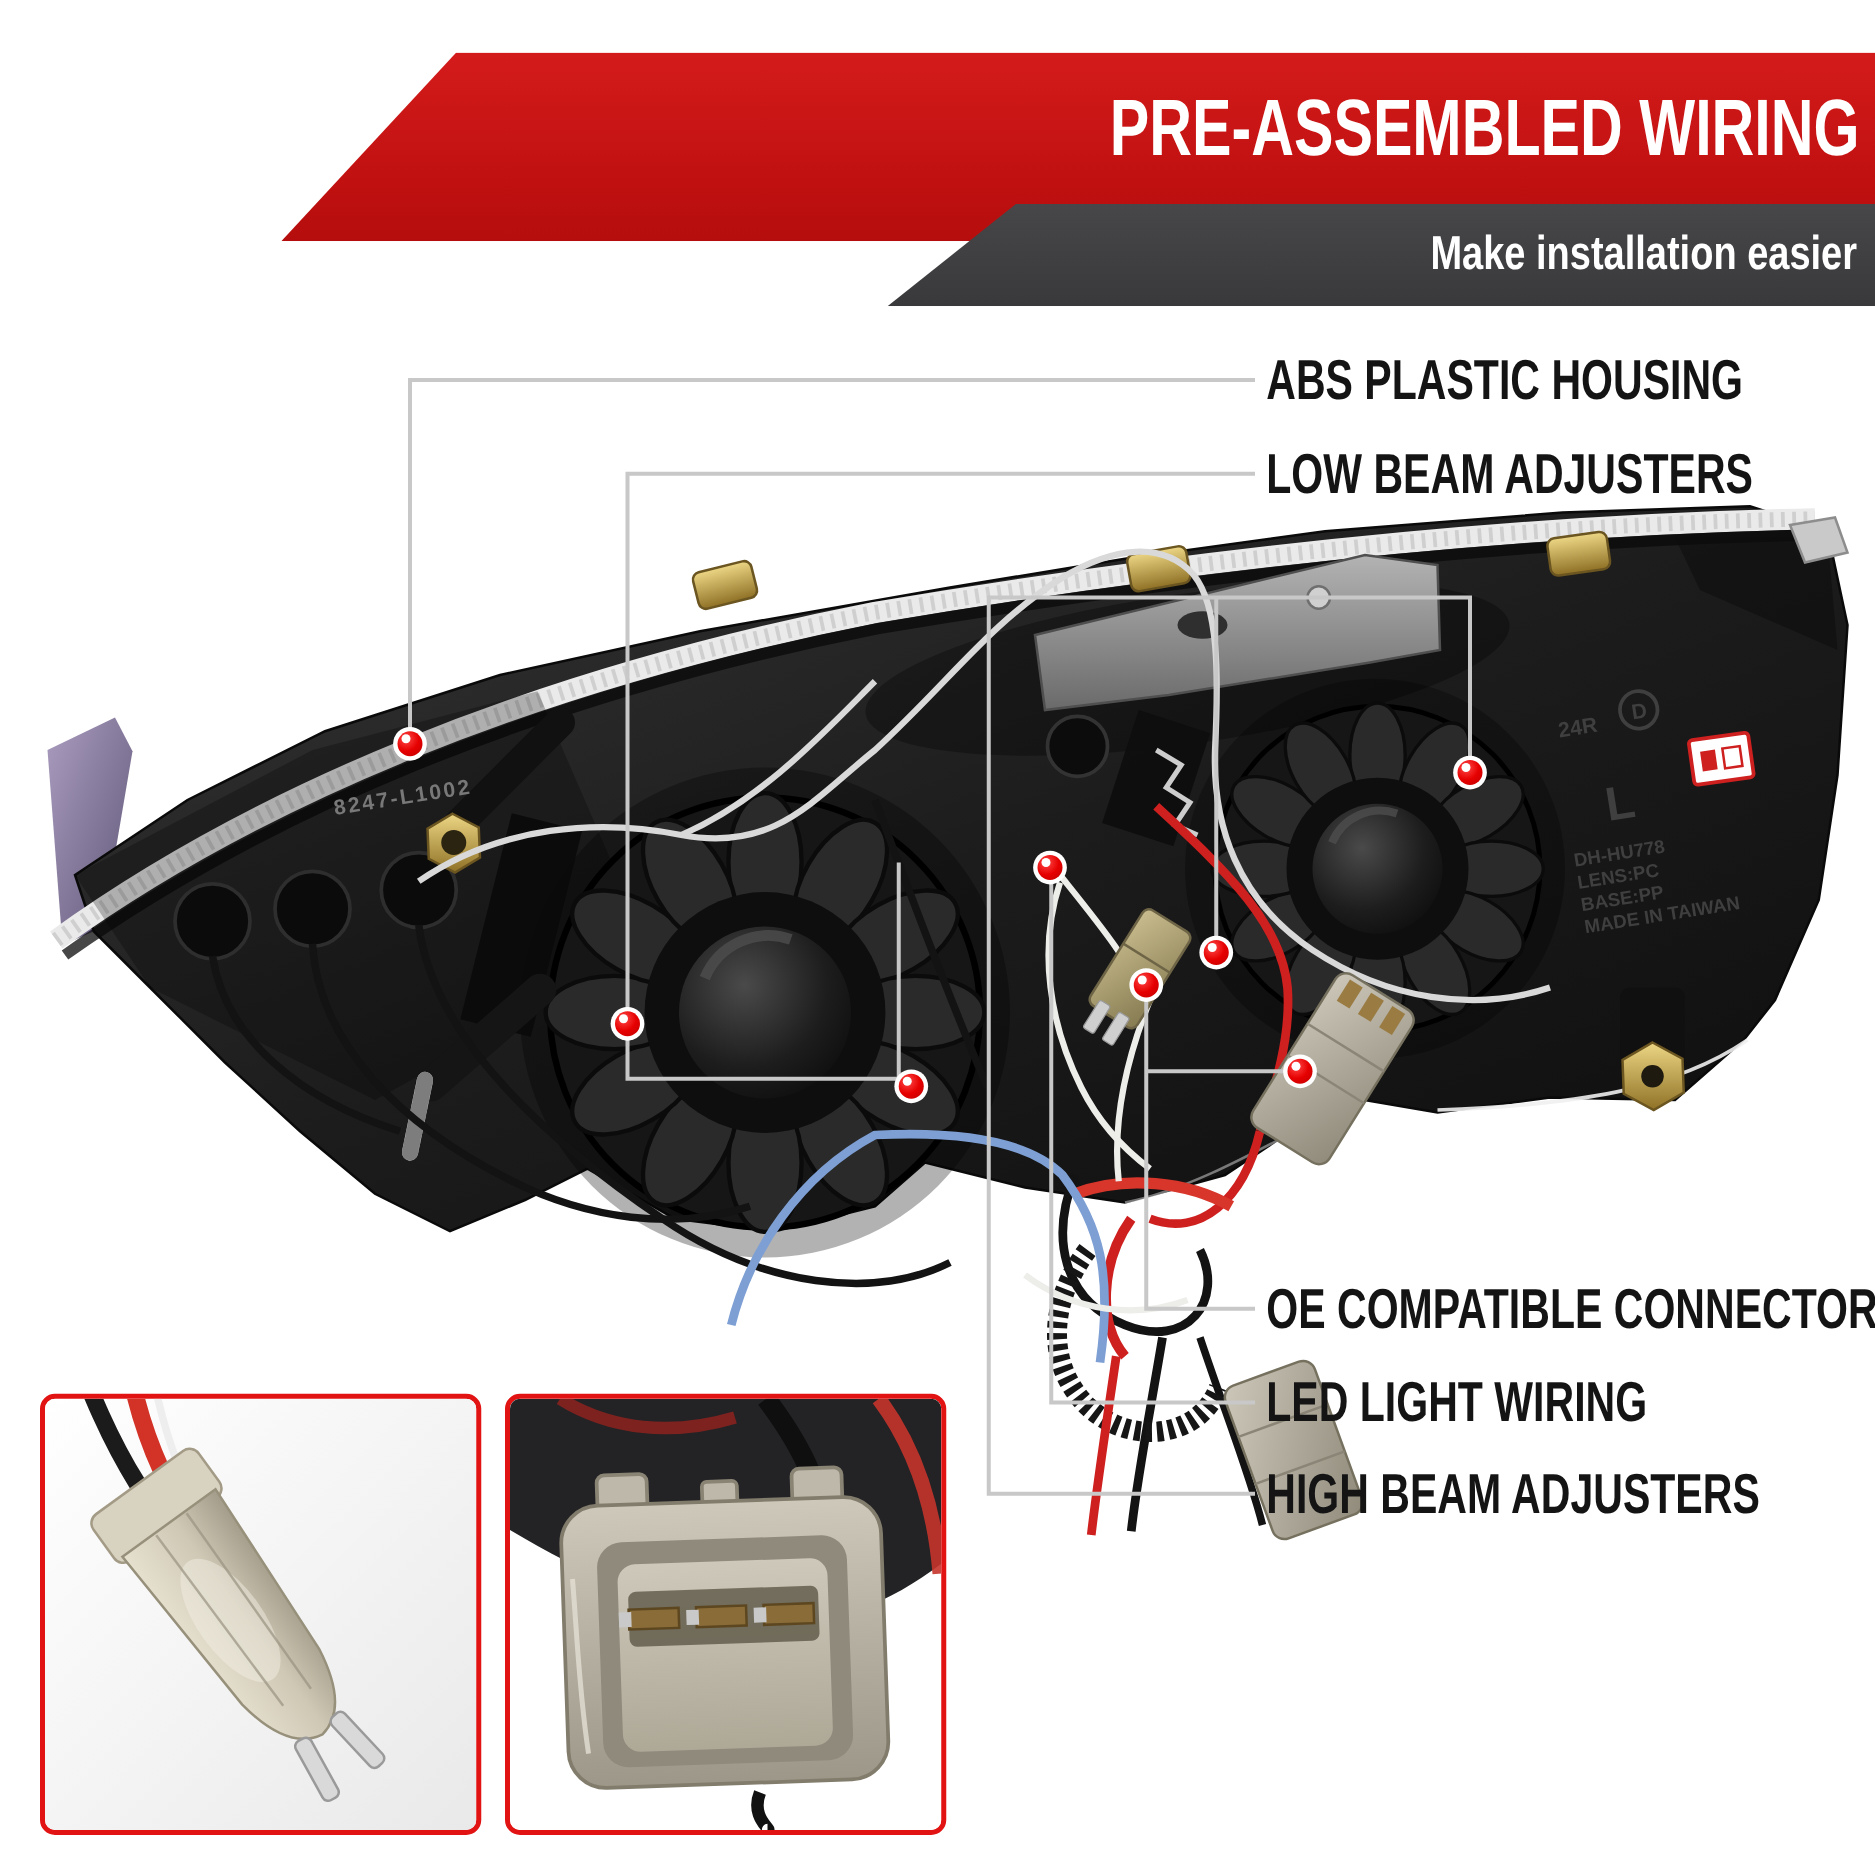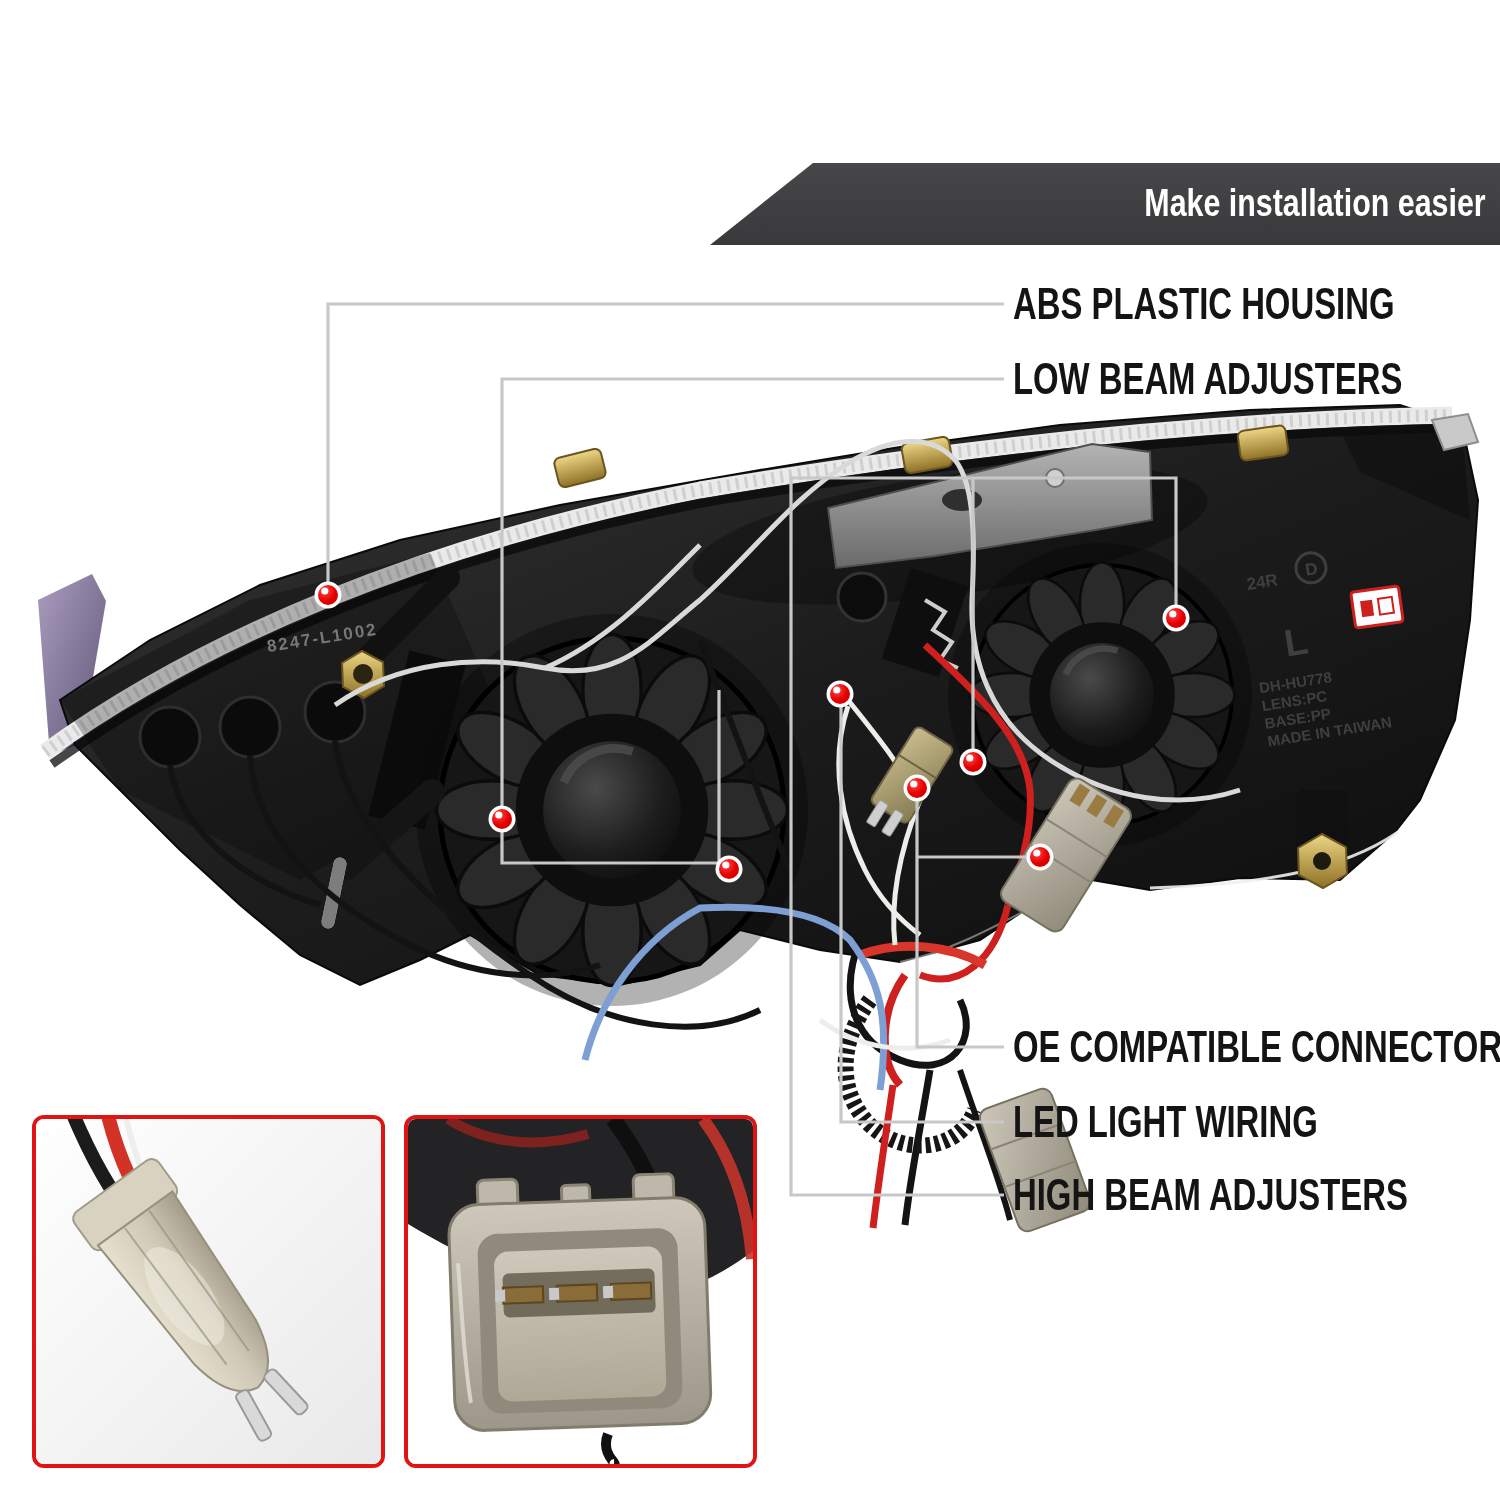--- a/index.html
+++ b/index.html
@@ -244,20 +244,23 @@
       <use href="#dotdef" transform="translate(502,819)"></use>
       <use href="#dotdef" transform="translate(729,869)"></use>
       <use href="#dotdef" transform="translate(840,694)"></use>
       <use href="#dotdef" transform="translate(917,788)"></use>
       <use href="#dotdef" transform="translate(1040,857)"></use>
       <use href="#dotdef" transform="translate(973,762)"></use>
       <use href="#dotdef" transform="translate(1176,618)"></use>
     </g>
   </svg>
 
+  <div class="banner-red">
+    <div class="txt">PRE-ASSEMBLED WIRING</div>
+  </div>
   <div class="banner-gray">
     <div class="txt">Make installation easier</div>
   </div>
 
   <div class="callout-label" style="top:281px;">ABS PLASTIC HOUSING</div>
   <div class="callout-label" style="top:356px;">LOW BEAM ADJUSTERS</div>
   <div class="callout-label" style="top:1024px;">OE COMPATIBLE CONNECTORS</div>
   <div class="callout-label" style="top:1099px;">LED LIGHT WIRING</div>
   <div class="callout-label" style="top:1172px;">HIGH BEAM ADJUSTERS</div>
 

